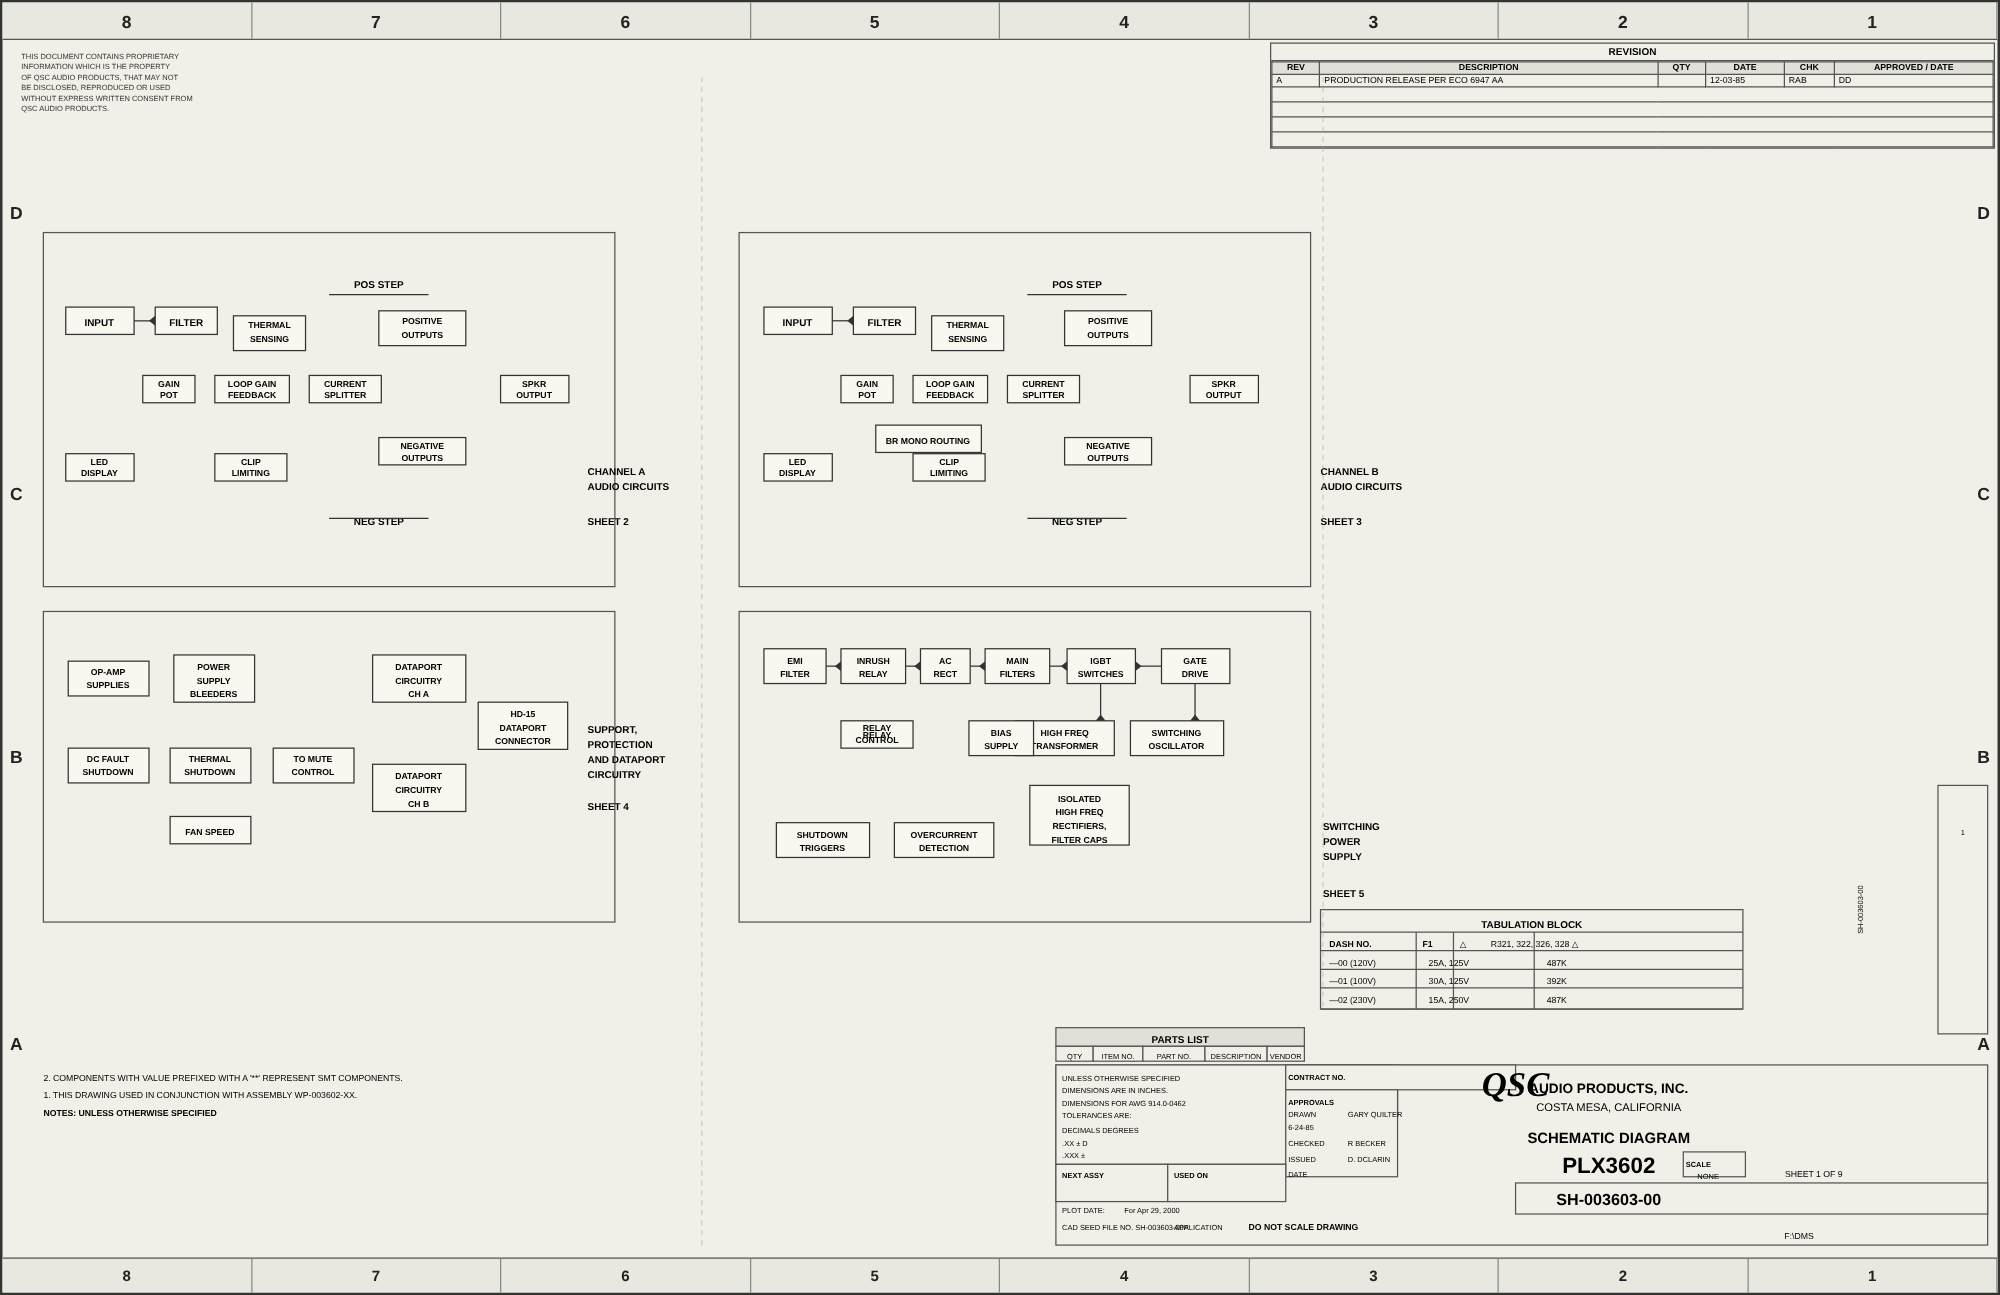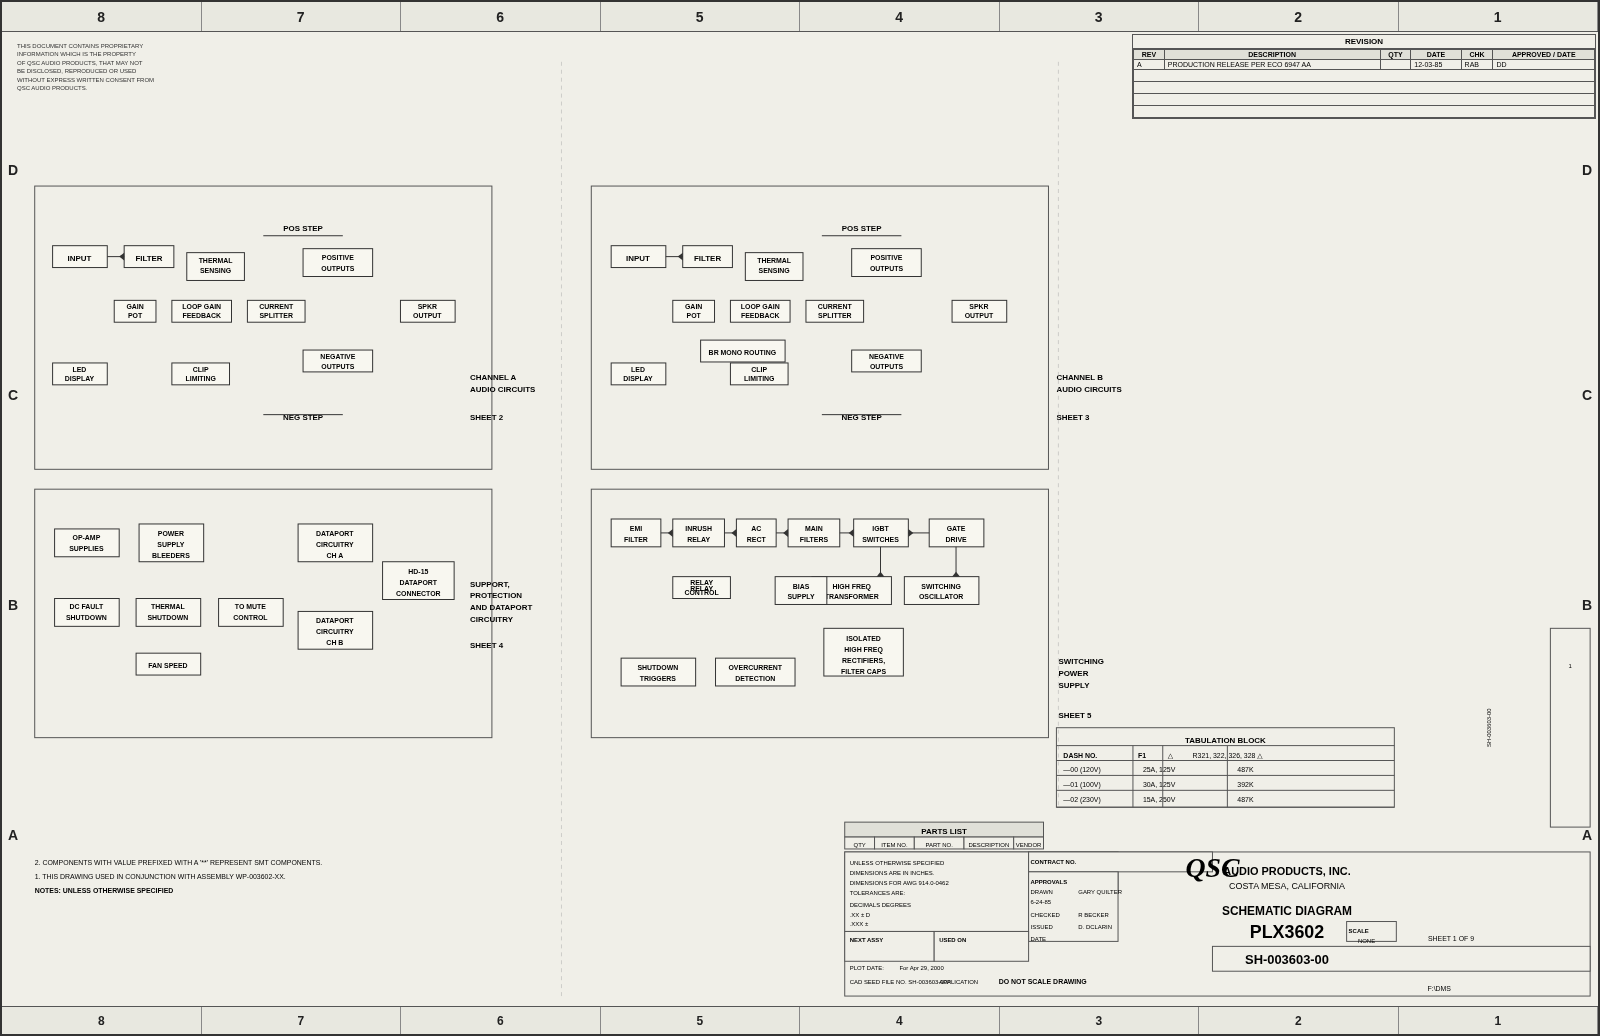--- a/index.html
+++ b/index.html
@@ -73,21 +73,21 @@
       color: #333;
       line-height: 1.4;
       max-width: 200px;
     }
 
     
     .title-block-top {
       position: absolute;
       top: 2px;
       right: 2px;
-      width: 464px;
+      width: 580px;
       border: 1px solid #555;
       background: #f0efe8;
     }
 
     .revision-header {
       text-align: center;
       font-size: 8px;
       font-weight: bold;
       border-bottom: 1px solid #555;
       padding: 2px;

